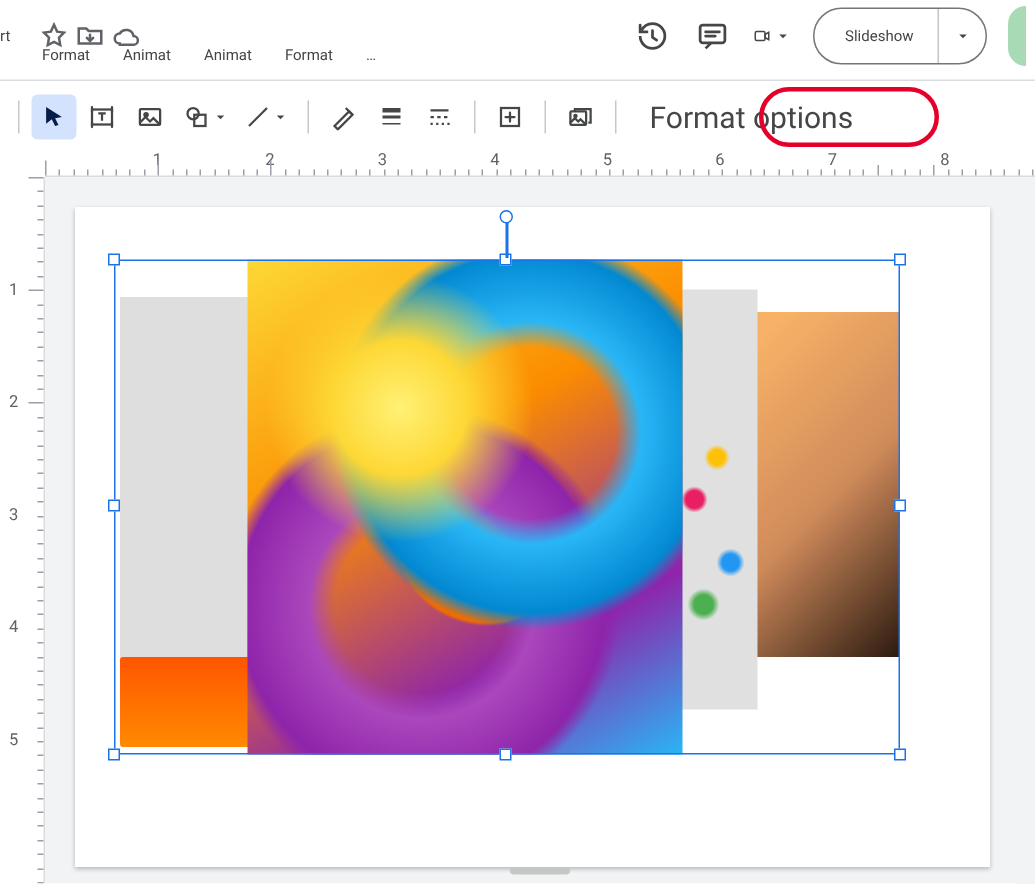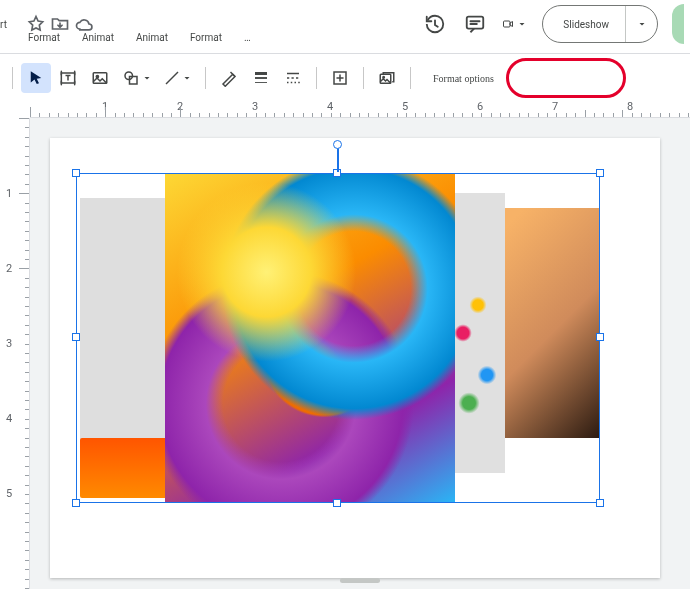--- a/index.html
+++ b/index.html
@@ -38,21 +38,21 @@
   .toolbar {
     display:flex; align-items:center; height:48px; padding:6px 2px 6px 6px; gap:2px; position:relative;
   }
   .tool { height:30px; min-width:30px; display:flex; align-items:center; justify-content:center; color:#444746; border-radius:4px; cursor:pointer; padding:0 4px;}
   .tool.sel { background:#d3e3fd; color:#041e49;}
   .zoom-group { display:flex; align-items:center; height:30px; border-radius:4px; padding:0 2px; gap:2px;}
   .zoom-group .zl { font-size:14px; min-width:28px; text-align:center;}
   .sep { width:1px; height:22px; background:#c7c7c7; margin:0 6px;}
   .txt-btn {
     height:34px; display:flex; align-items:center; justify-content:center; padding:0 14px;
-    color:#444746; border-radius:18px; cursor:pointer; font-size:10px;font-family:Liberation Serif, serif;
+    color:#444746; border-radius:18px; cursor:pointer; font-size:20px;
   }
   .highlight-ring {
     position:absolute; border:3px solid #e4002b; border-radius:22px; pointer-events:none;
   }
   .toolbar-bottom { height:1px; background:#dadce0;}
 
   .canvas-wrap { position:absolute; left:0; right:0; top:98px; bottom:0; background:#fff;}
   .hruler {
     position:absolute; left:30px; right:0; top:0; height:20px; background:#fff; border-bottom:1px solid #dadce0;
     font-size:11px; color:#5f6368;

